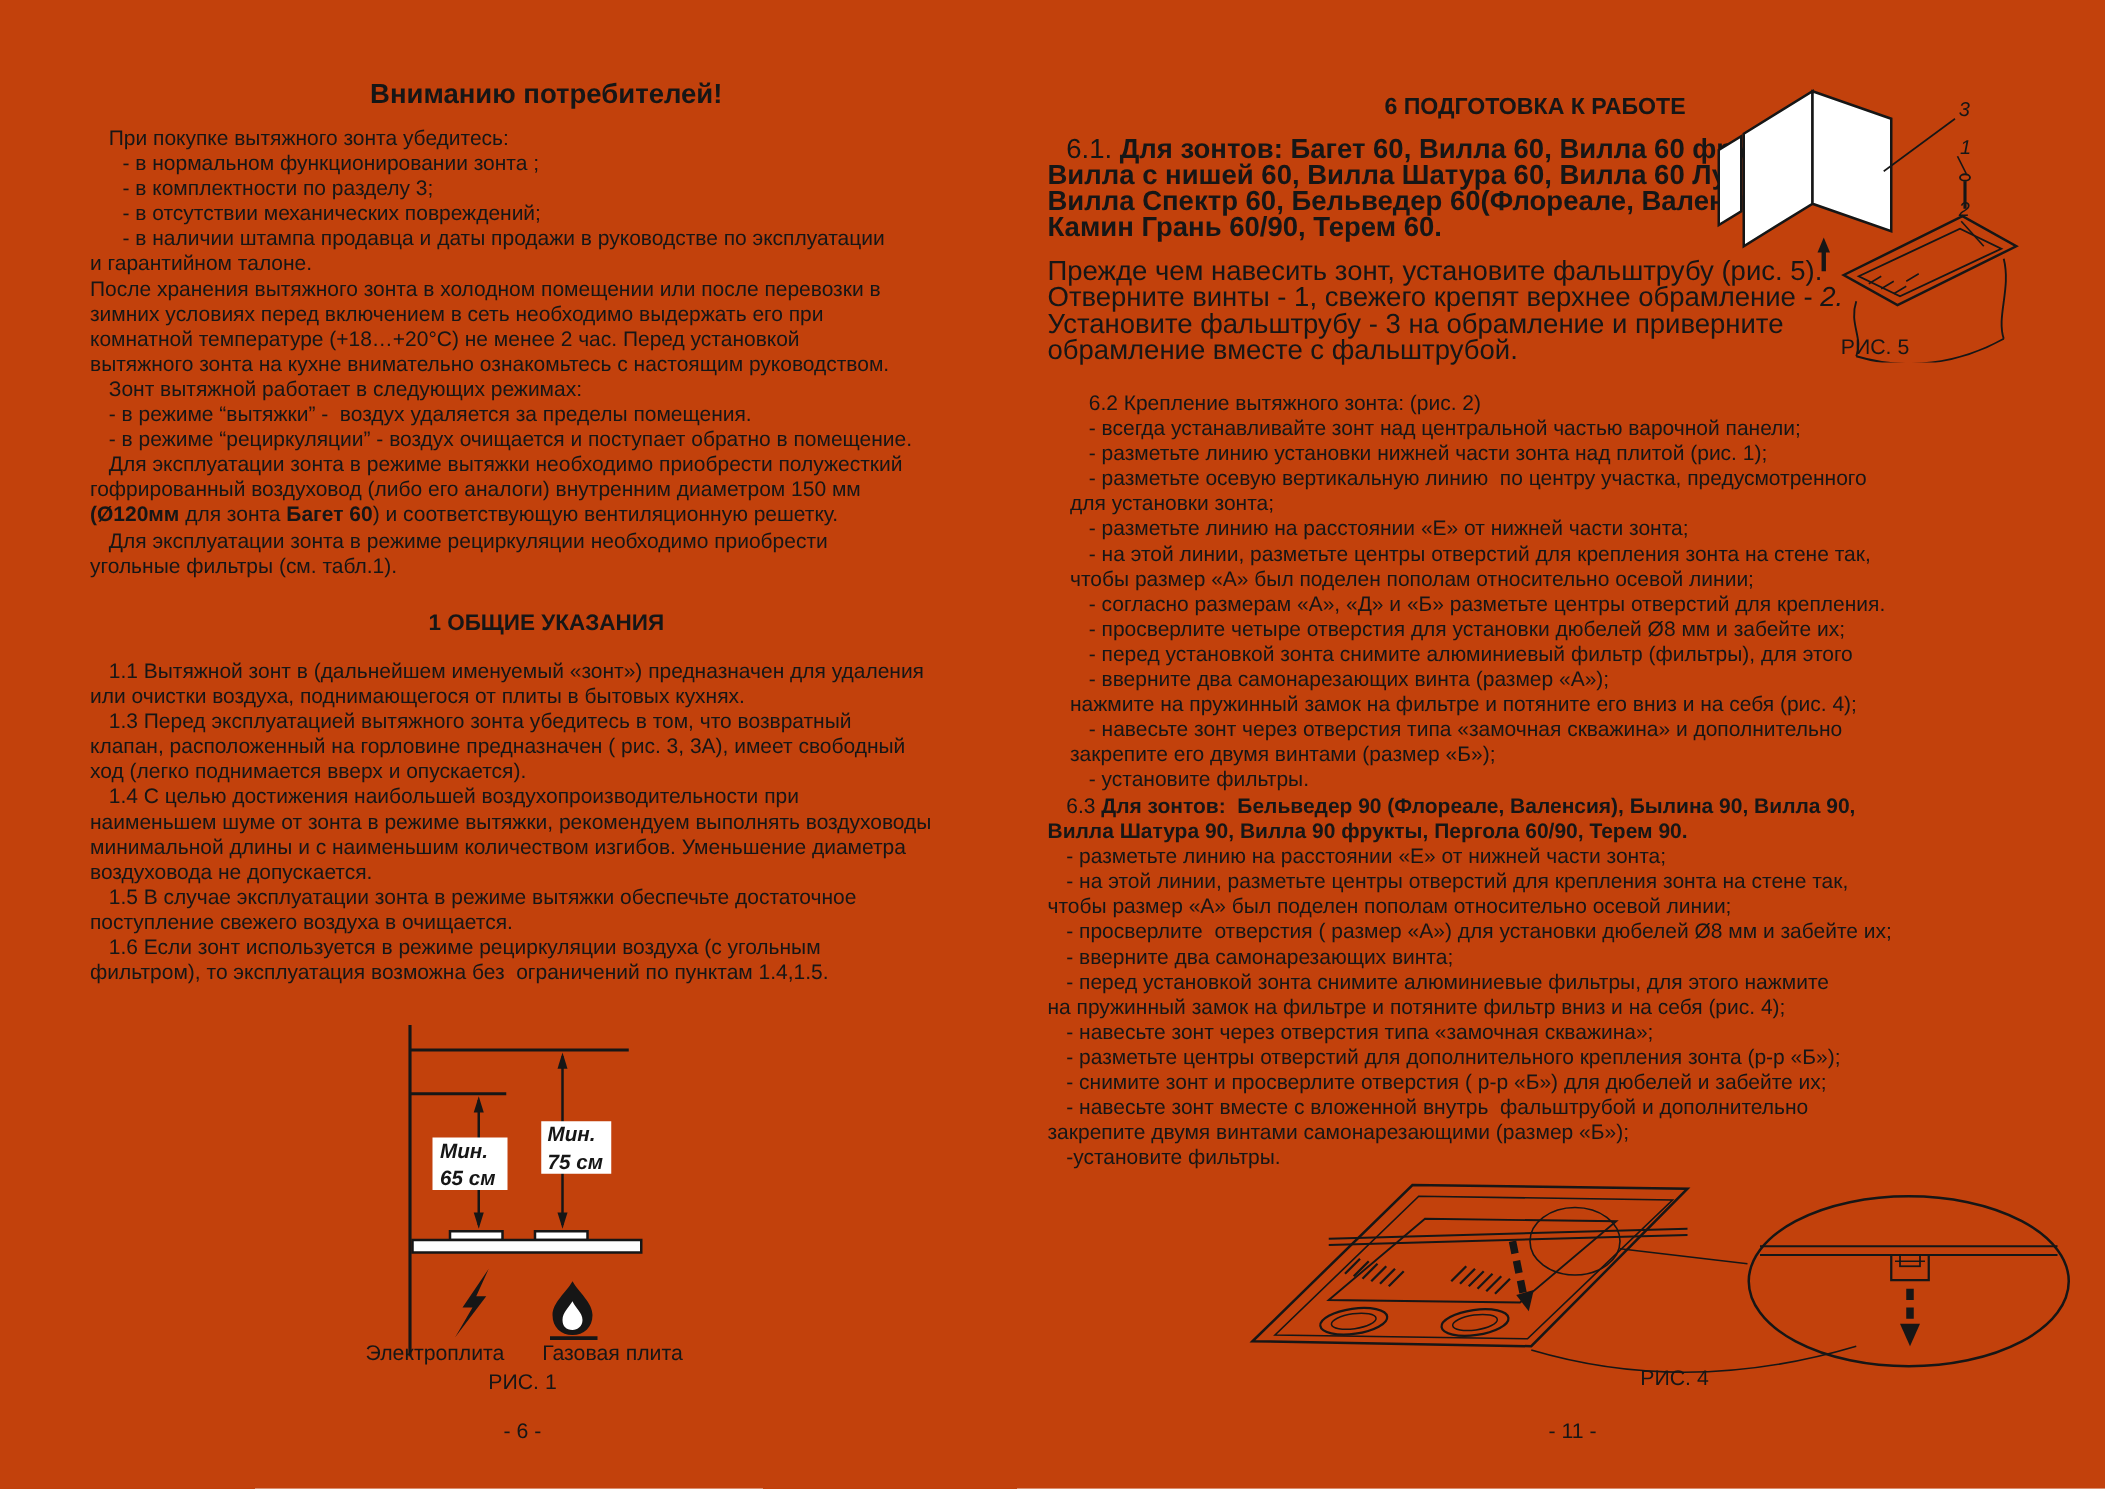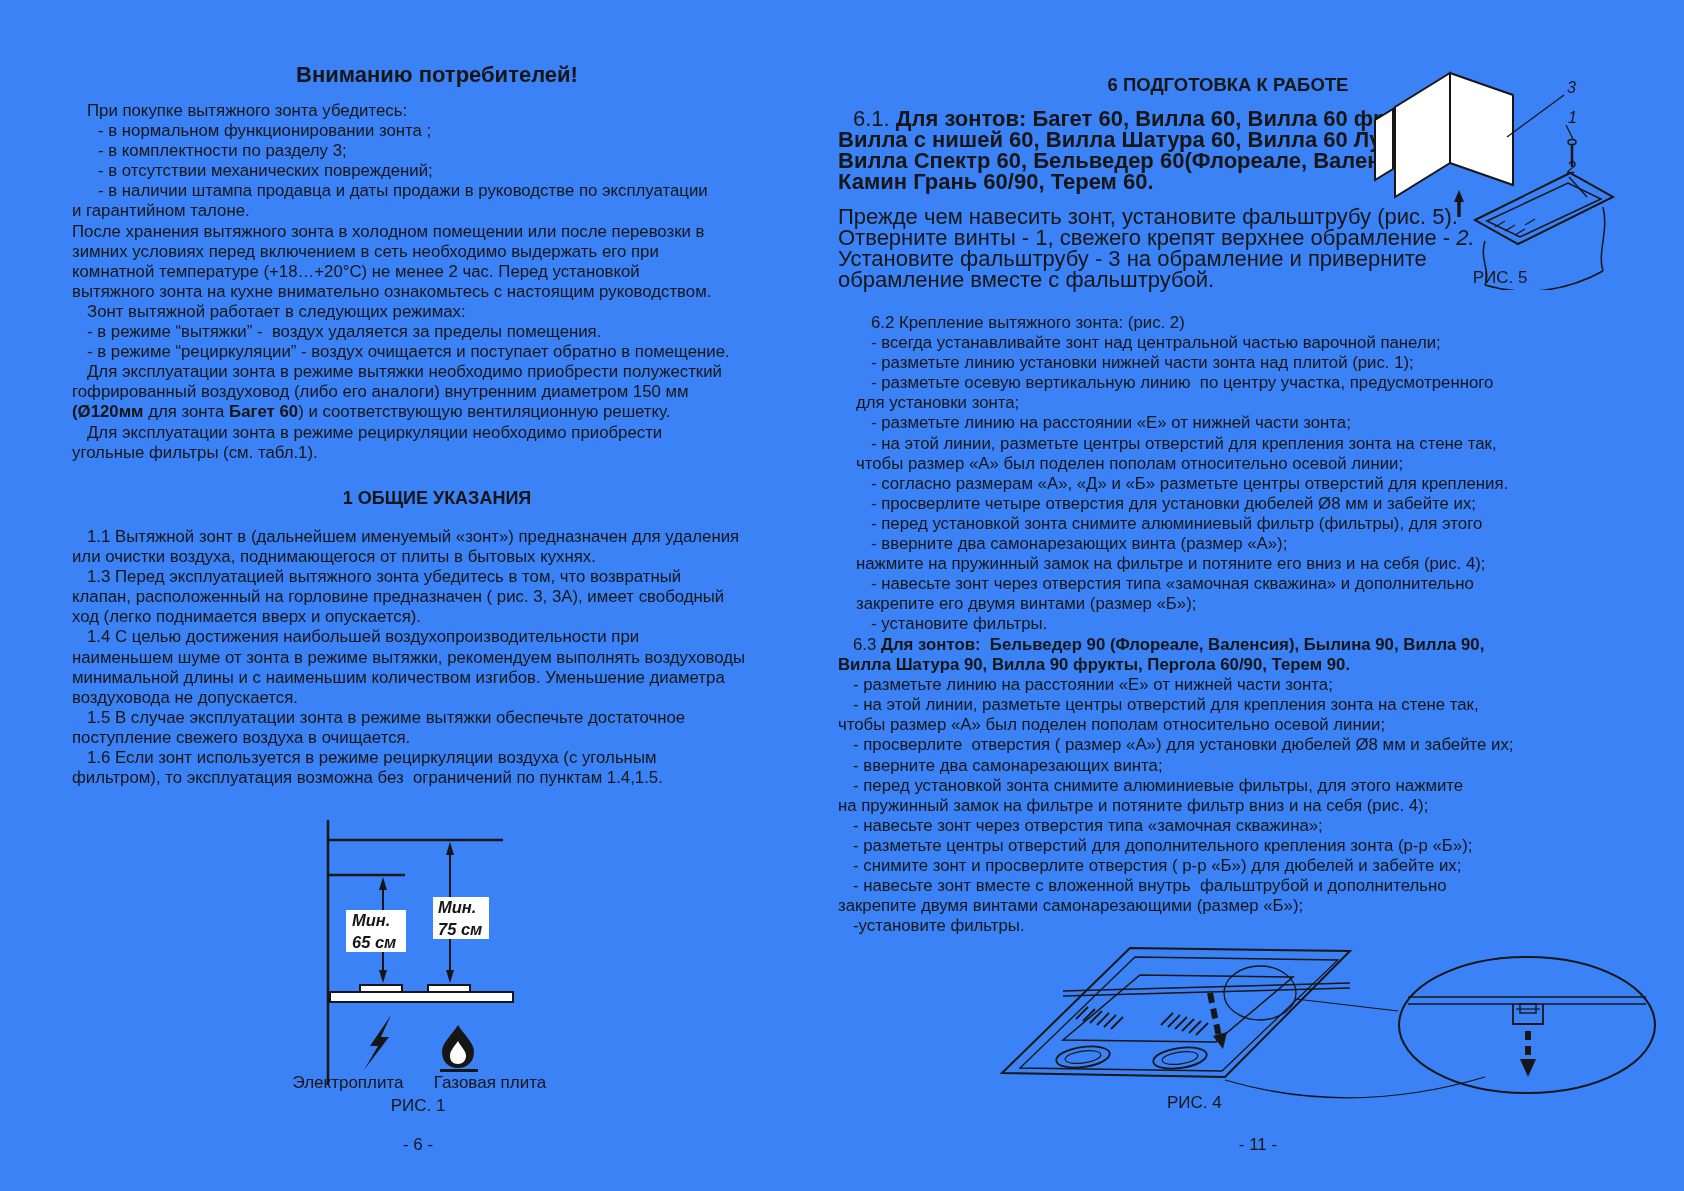--- a/index.html
+++ b/index.html
@@ -1,17 +1,17 @@
 <!DOCTYPE html>
 <html><head>
 <meta charset="utf-8">
 <style>
   html,body { margin:0; padding:0; background:#ffffff; }
   .sheet {
-    position:relative; width:1684px; height:1191px; background:#3b82f6;
+    position:relative; width:1684px; height:1191px; background:#c2410c;
     font-family:"Liberation Sans", sans-serif; color:#161616; overflow:hidden;
   }
   .tline { white-space:pre; }
   .ind0 { padding-left:0; }
   .ind1 { padding-left:15px; }
   .ind2 { padding-left:26px; }
   .b { font-weight:700; }
   .i { font-style:italic; }
 
   .l-title { position:absolute; left:72px; top:62px; width:730px; text-align:center; font-size:22px; font-weight:700; }
@@ -23,21 +23,21 @@
   .l-num   { position:absolute; left:283px; top:1135px; width:270px; text-align:center; font-size:17px; }
 
   .r-h    { position:absolute; left:838px; top:74px;  width:780px; text-align:center; font-size:18.5px; font-weight:700; }
   .r-s61  { position:absolute; left:838px; top:108px; width:540px; font-size:22px; line-height:21px; }
   .r-s61p { position:absolute; left:838px; top:206px; width:540px; font-size:22px; line-height:21px; }
   .fig5   { position:absolute; left:1335px; top:45px; }
   .r-cap5 { position:absolute; left:1400px; top:268px; width:200px; text-align:center; font-size:17px; }
   .r-s62  { position:absolute; left:838px; top:313px; width:808px; font-size:16.8px; line-height:20.1px;margin-left:18px; }
   .r-s63  { position:absolute; left:838px; top:635px; width:808px; font-size:16.8px; line-height:20.1px; }
   .fig4   { position:absolute; left:930px; top:925px; }
-  .r-cap4 { position:absolute; left:1167px; top:1093px; width:200px; text-align:left; font-size:17px; }
+  .r-cap4 { position:absolute; left:1167px; top:1093px; width:200px; text-align:right; font-size:17px; }
   .r-num  { position:absolute; left:1158px; top:1135px; width:200px; text-align:center; font-size:17px; }
 
   svg { display:block; }
   .ln { stroke:#161616; fill:none; }
   .fw { fill:#ffffff; stroke:#161616; }
   .fb { fill:#161616; stroke:none; }
   .figtext { font-family:"Liberation Sans", sans-serif; fill:#161616; }
 </style>
 </head>
 <body>

